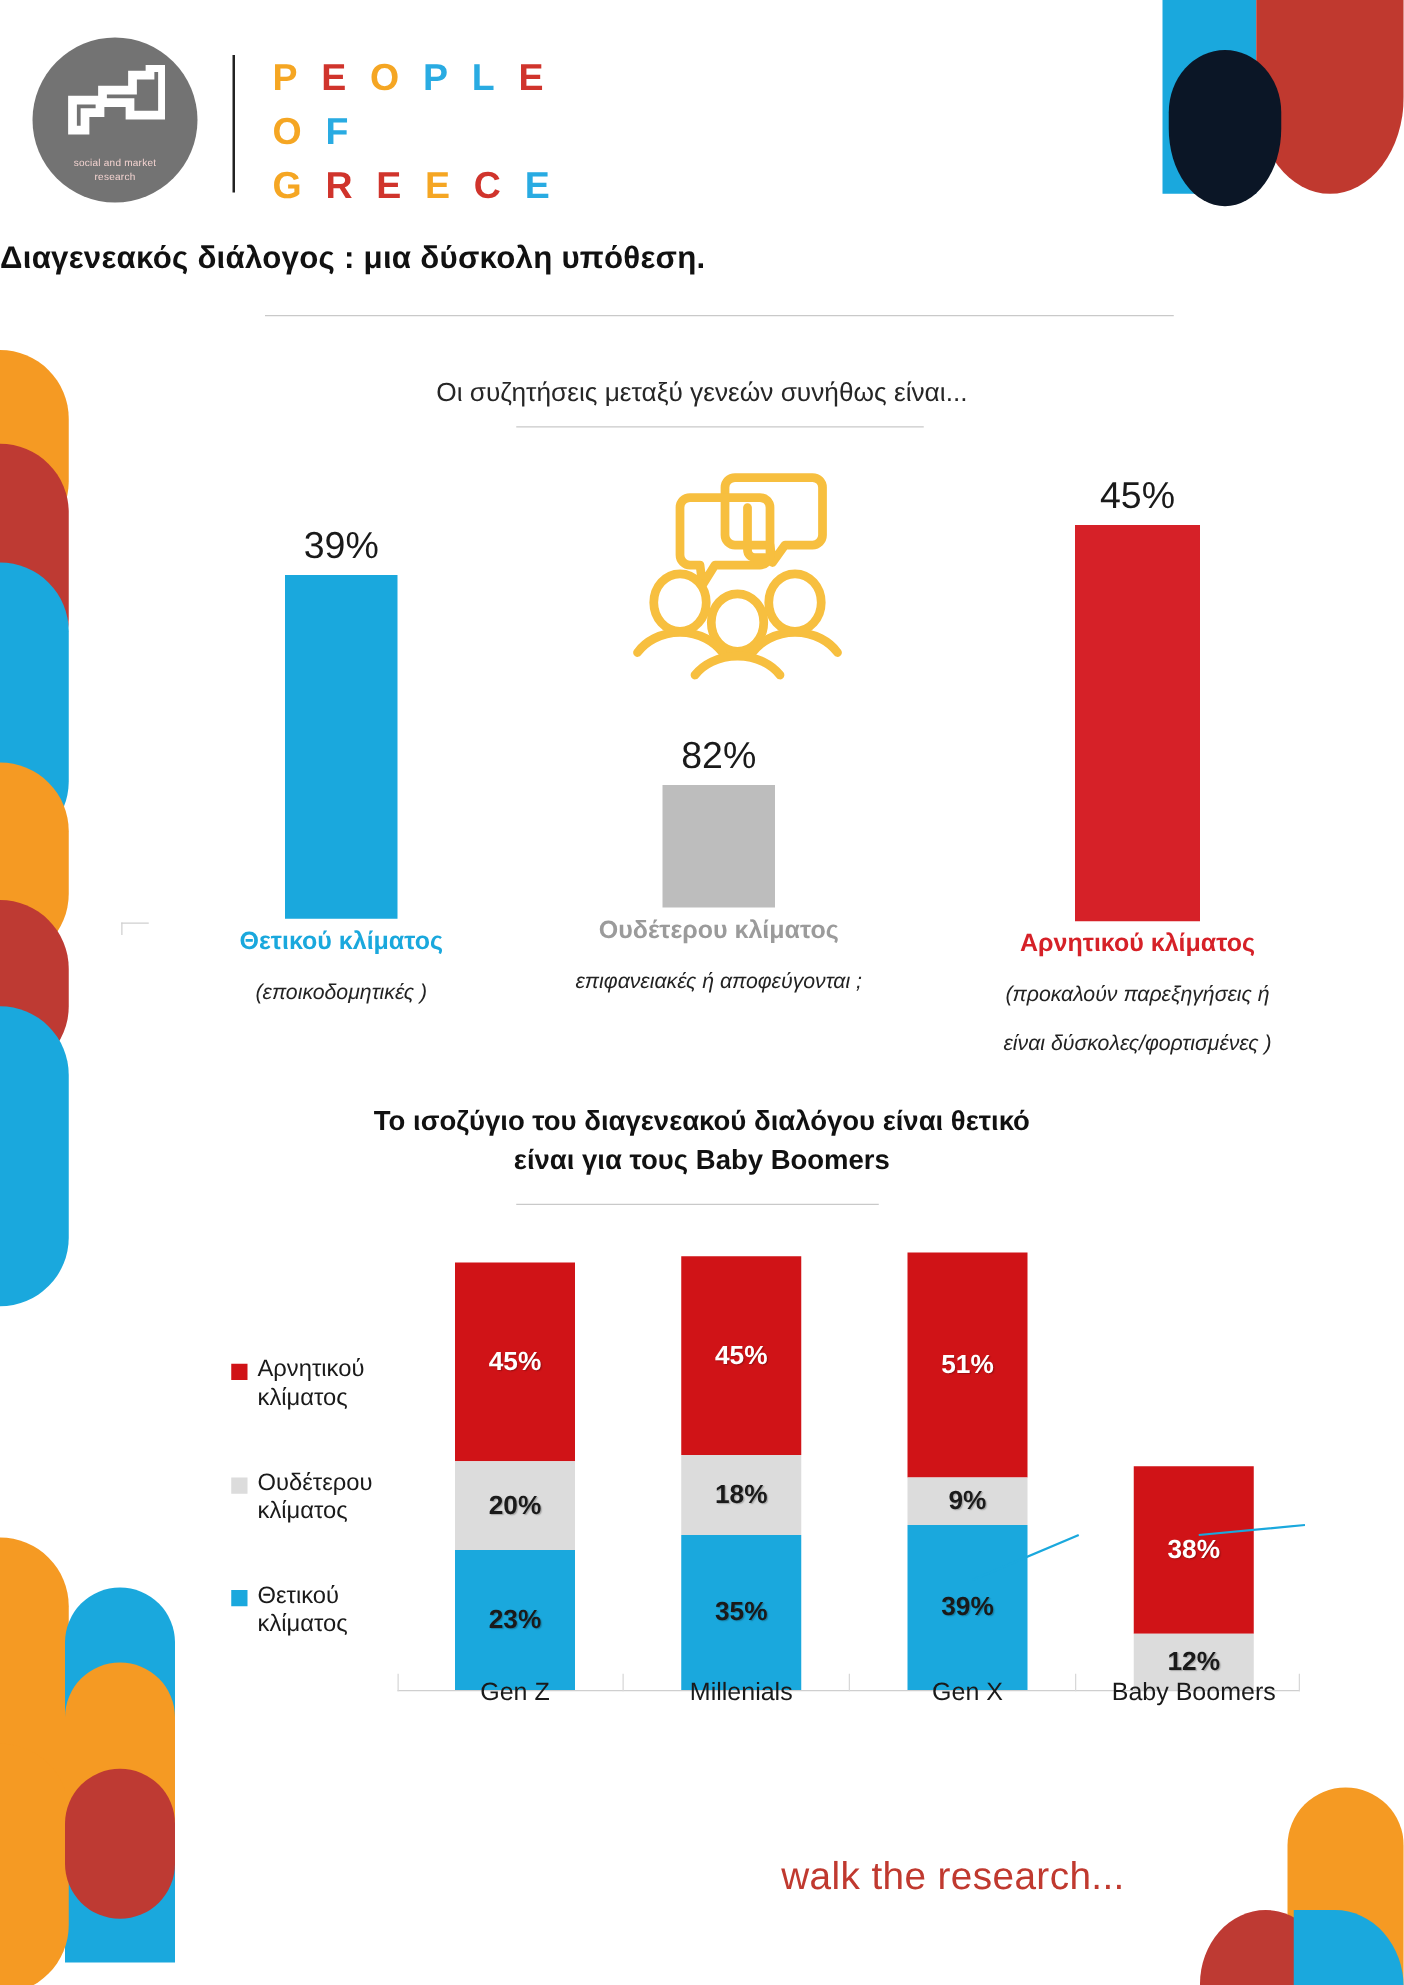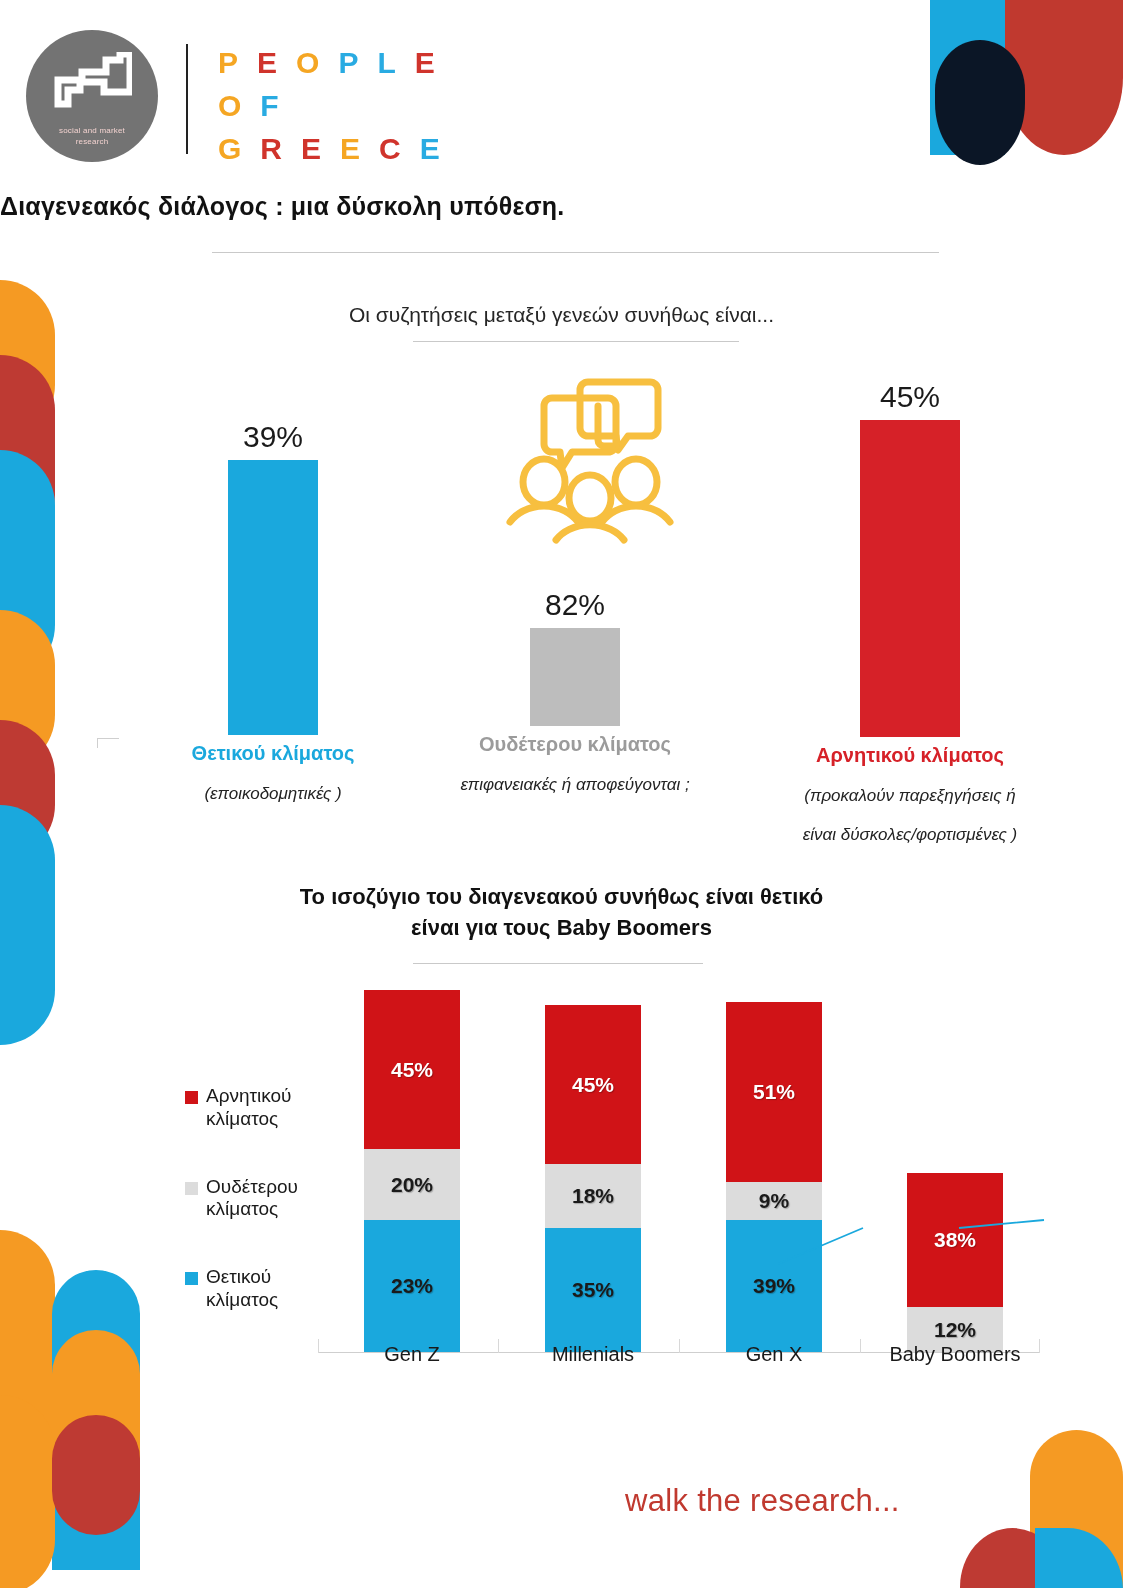--- a/index.html
+++ b/index.html
@@ -227,21 +227,21 @@
     <div class="c1-bar bar-neg"></div>
     <div class="c1-name" style="color:#d62128">Αρνητικού κλίματος</div>
     <div class="c1-note">(προκαλούν παρεξηγήσεις ή</div>
     <div class="c1-note">είναι δύσκολες/φορτισμένες )</div>
   </div>
 </div>
 
 <div class="tick-left"></div>
 
 <div class="title2">
-  <span>Το ισοζύγιο του διαγενεακού συνήθως είναι θετικό</span><br>
+  <span>Το ισοζύγιο του διαγενεακού διαλόγου είναι θετικό</span><br>
   <span>είναι για τους </span><b>Baby Boomers</b>
 </div>
 <div class="rule-2"></div>
 
 <div class="chart2">
 
   <div class="legend">
     <div class="leg-item">
       <span class="leg-sw" style="background:#d01317"></span>
       <span class="leg-txt">
@@ -270,21 +270,21 @@
     <div class="axis-tick" style="left:542px"></div>
     <div class="axis-tick" style="left:721px"></div>
 
     <div class="sbar" style="left:46px">
       <div class="seg seg-neg" style="height:159px">
           <span class="seg-lbl">45%</span>
         </div>
       <div class="seg seg-neu" style="height:71px">
           <span class="seg-lbl">20%</span>
         </div>
-      <div class="seg seg-pos" style="height:132px">
+      <div class="seg seg-pos" style="height:112px">
           <span class="seg-lbl">23%</span>
         </div>
       <div class="xlabel" style="left:-47px">Gen Z</div>
     </div>
 
     <div class="sbar" style="left:227px">
       <div class="seg seg-neg" style="height:159px">
           <span class="seg-lbl">45%</span>
         </div>
       <div class="seg seg-neu" style="height:64px">

